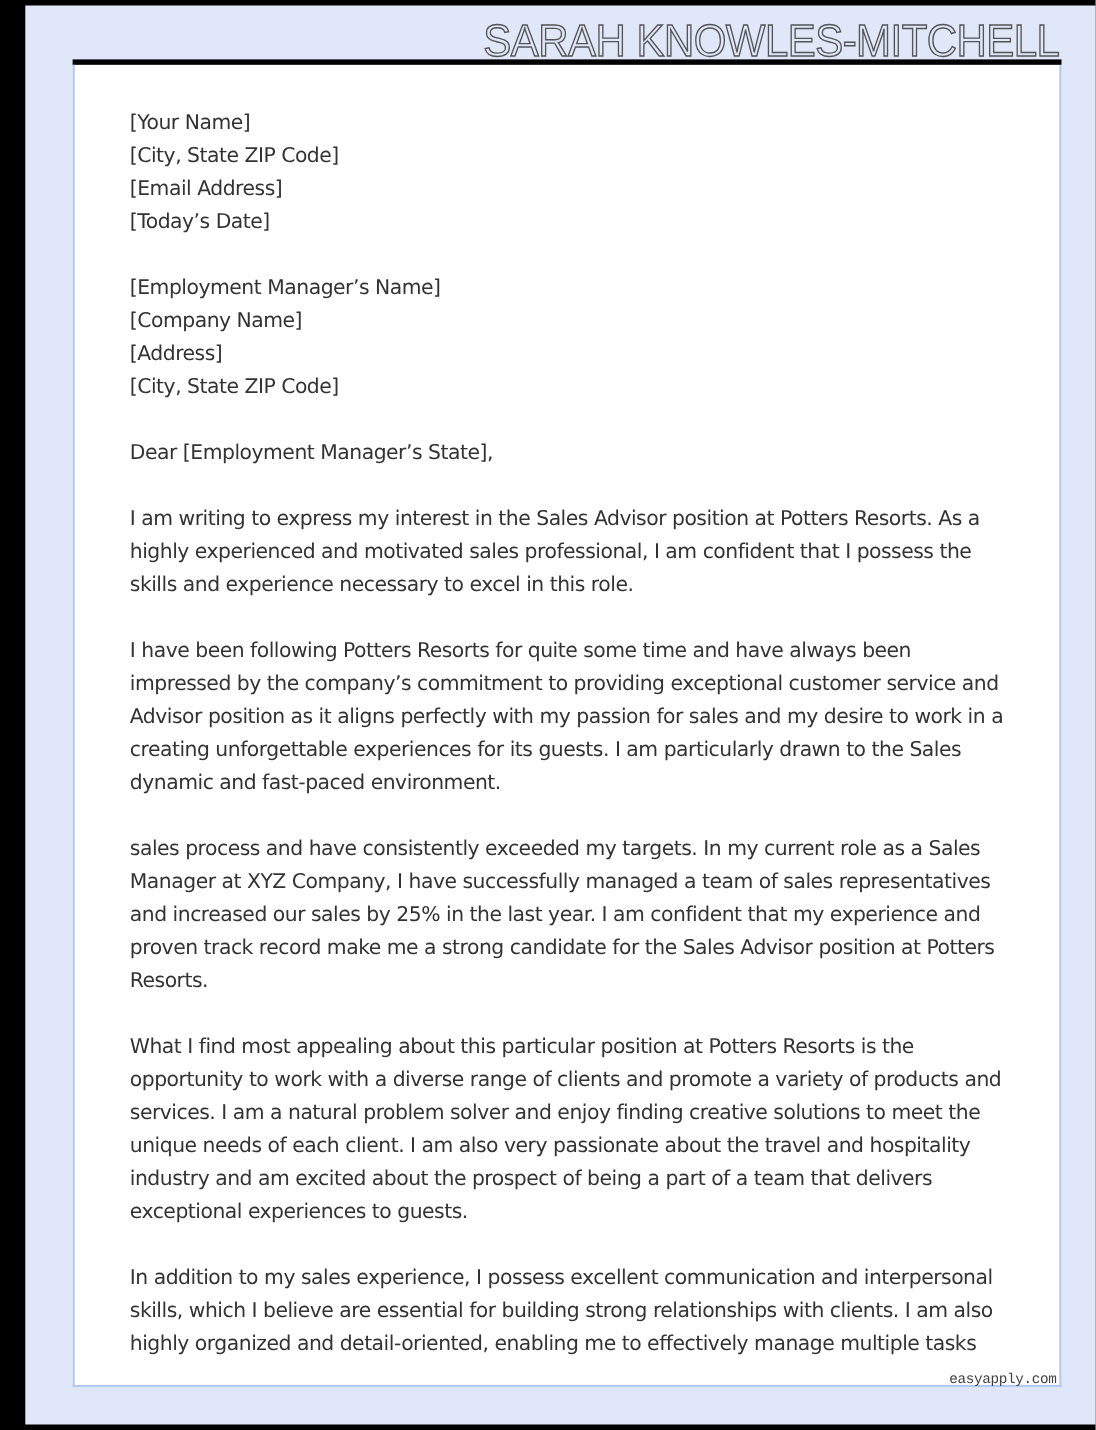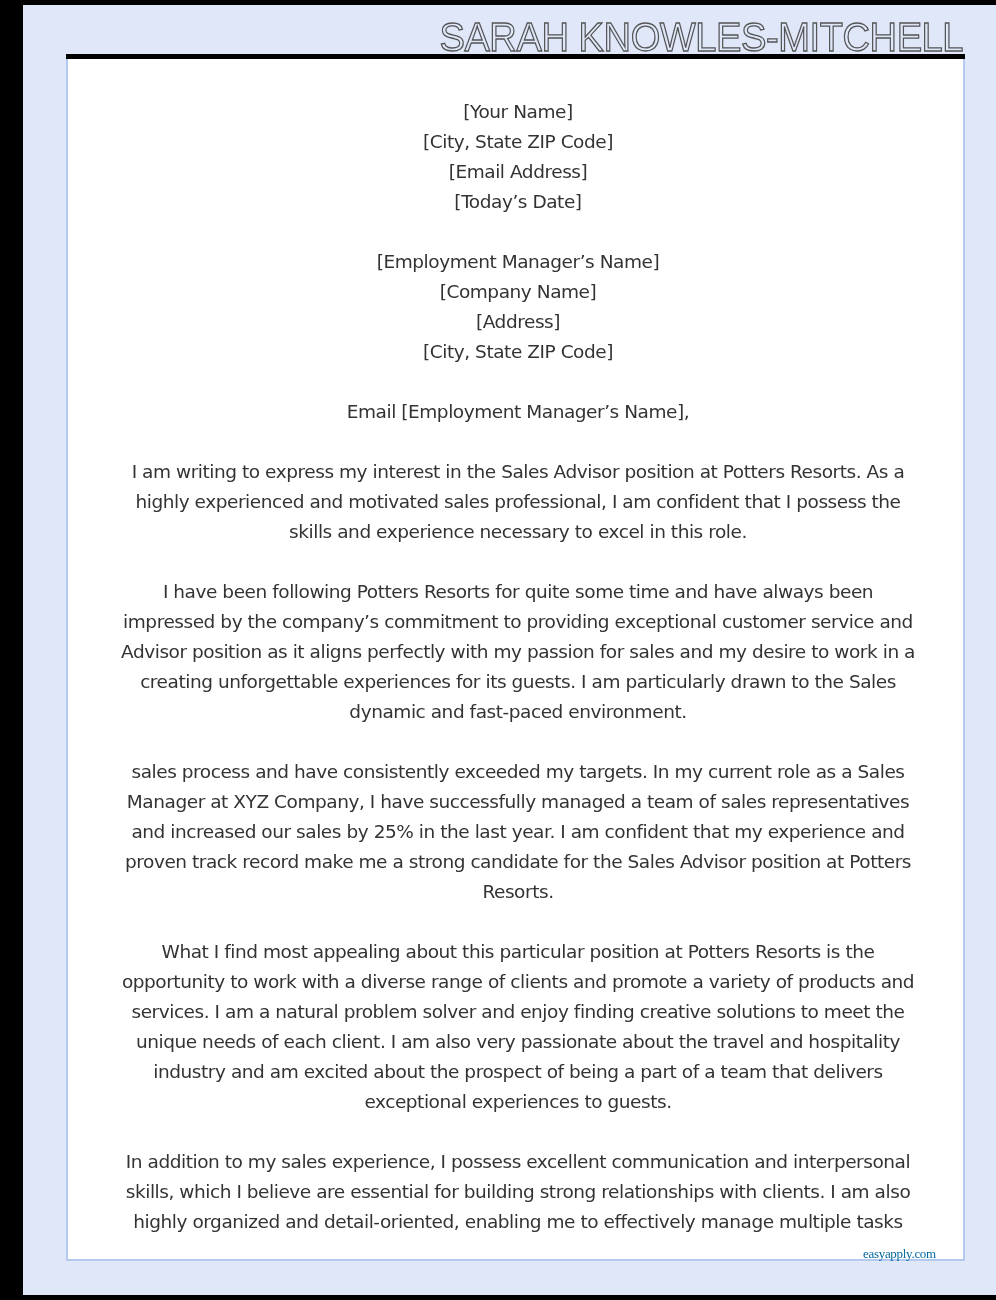--- a/index.html
+++ b/index.html
@@ -27,25 +27,25 @@
   .card {
     position: absolute; left: 43px; top: 54px; width: 895px; height: 1200px;
     background: #fff; border: 2px solid #b3c9f0; border-top: none;
   }
   .content {
     position: absolute; left: 95px; top: 92px; width: 800px;
     color: #333; font-size: 18.5px; line-height: 30px;
     font-family: "DejaVu Sans", sans-serif;
     letter-spacing: -0.45px;
   }
-  .block { margin: 0 0 30px 0; text-align: center; }
+  .block { margin: 0 0 30px 0; }
   .line { display: block; white-space: nowrap; }
   .watermark {
     position: absolute; left: 840px; top: 1241px;
-    font-size: 13px; color: #0369a1; font-family: Liberation Serif, serif;
+    font-size: 13px; color: #404040; font-family: Liberation Mono, monospace;
     letter-spacing: -0.3px;
   }
 </style>
 </head>
 <body>
 
 <div class="frame">
   <div class="name">SARAH KNOWLES-MITCHELL</div>
   <div class="topbar"></div>
   <div class="card"></div>
@@ -59,21 +59,21 @@
     </div>
 
     <div class="block">
       <span class="line">[Employment Manager’s Name]</span>
       <span class="line">[Company Name]</span>
       <span class="line">[Address]</span>
       <span class="line">[City, State ZIP Code]</span>
     </div>
 
     <div class="block">
-      <span class="line">Email [Employment Manager’s Name],</span>
+      <span class="line">Dear [Employment Manager’s State],</span>
     </div>
 
     <div class="block">
       <span class="line">I am writing to express my interest in the Sales Advisor position at Potters Resorts. As a</span>
       <span class="line">highly experienced and motivated sales professional, I am confident that I possess the</span>
       <span class="line">skills and experience necessary to excel in this role.</span>
     </div>
 
     <div class="block">
       <span class="line">I have been following Potters Resorts for quite some time and have always been</span>

